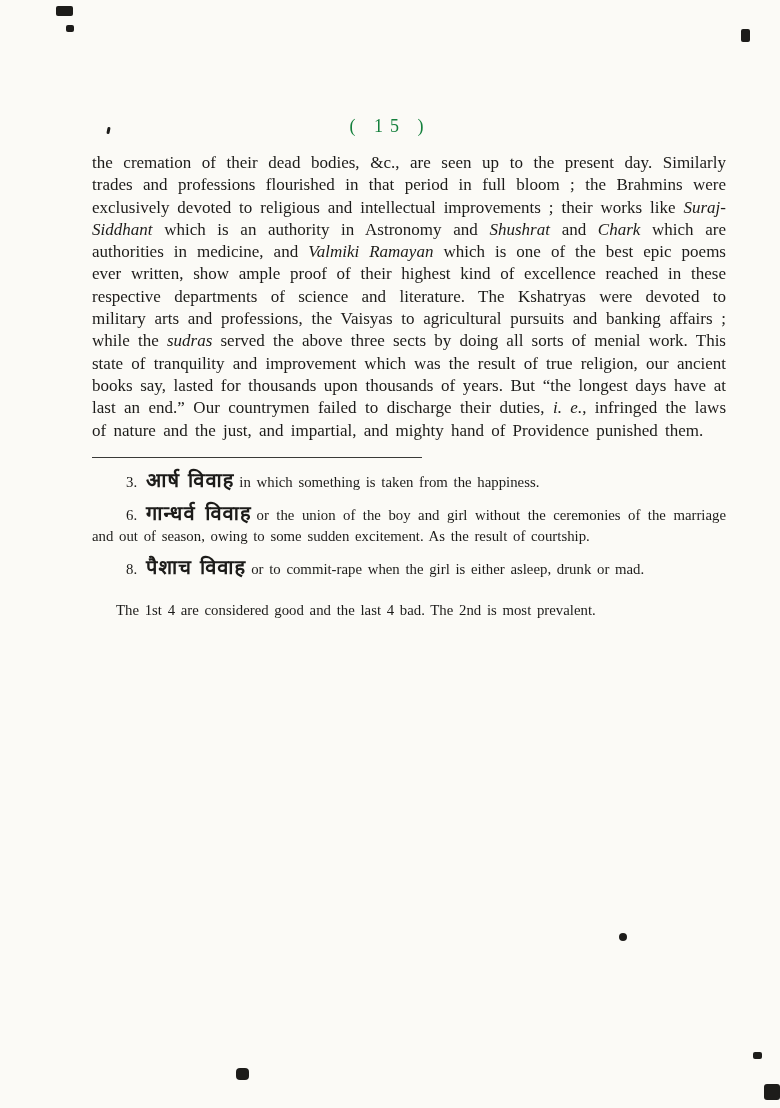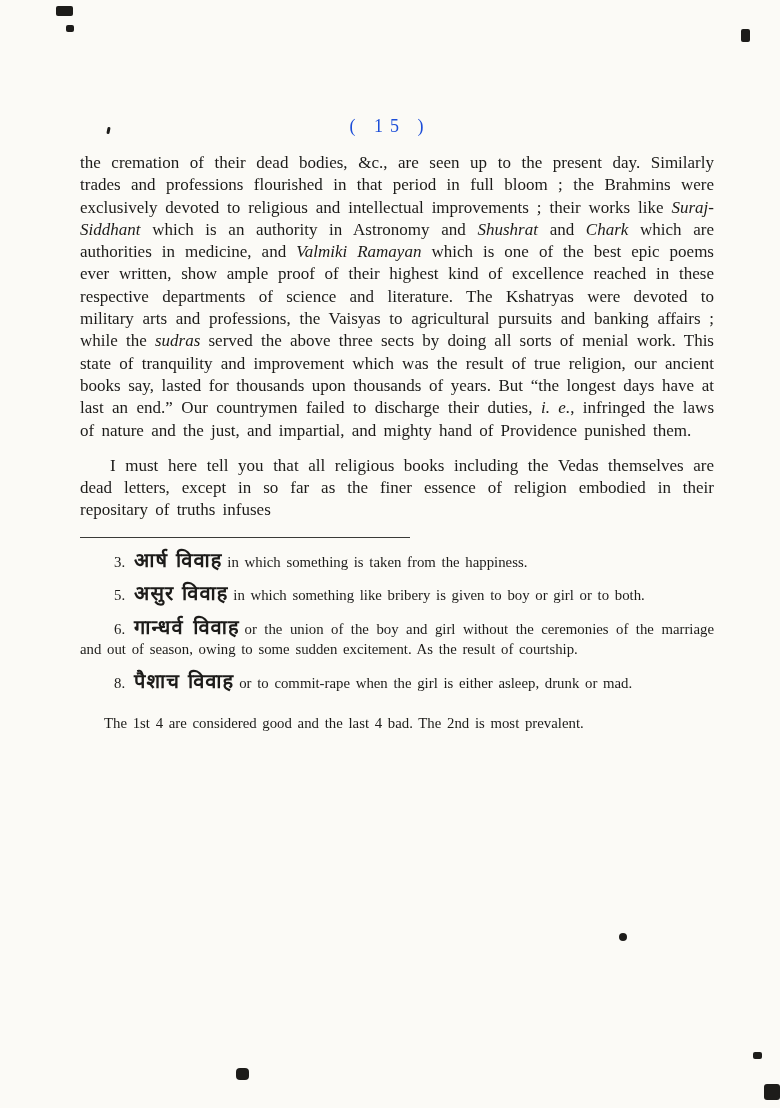--- a/index.html
+++ b/index.html
@@ -10,25 +10,25 @@
     font-family:"Liberation Serif","DejaVu Serif",serif;
     color:#1c1b19;
     overflow:hidden;
     box-sizing:border-box;
   }
   .page-number{
     position:absolute;top:116px;left:0;right:0;
     text-align:center;
     font-size:18px;
     letter-spacing:7px;
-    color:#1d4ed8;
+    color:#15803d;
   }
   .content{
     position:absolute;
-    top:152px;left:80px;
+    top:152px;left:92px;
     width:634px;
   }
   .body-para{
     margin:0;
     text-align:justify;
     font-size:17px;
     line-height:22.3px;
     word-spacing:3px;
   }
   .body-para.second{margin-top:13px;}
@@ -81,30 +81,28 @@
   <div class="artifact a6"></div>
   <div class="artifact a7"></div>
   <div class="artifact a8"></div>
 
   <div class="page-number">(  15  )</div>
 
   <div class="content">
 
     <p class="body-para"><span>the cremation of their dead bodies, &amp;c., are seen up to the present day.  Similarly trades and professions flourished in that period in full bloom ; the Brahmins were exclusively devoted to religious and intellectual improvements ; their works like </span><span class="it">Suraj-Siddhant</span><span> which is an authority in Astronomy and </span><span class="it">Shushrat</span><span> and </span><span class="it">Chark</span><span> which are authorities in medicine, and </span><span class="it">Valmiki Ramayan</span><span> which is one of the best epic poems ever written, show ample proof of their highest kind of excellence reached in these respective departments of science and literature.  The Kshatryas were devoted to military arts and professions, the Vaisyas to agricultural pursuits and banking affairs ; while the </span><span class="it">sudras</span><span> served the above three sects by doing all sorts of menial work.  This state of tranquility and improvement which was the result of true religion, our ancient books say, lasted for thousands upon thousands of years.  But “the longest days have at last an end.”  Our countrymen failed to discharge their duties, </span><span class="it">i. e.</span><span>, infringed the laws of nature and the just, and impartial, and mighty hand of Providence punished them.</span></p>
 
-    <p class="body-para second indent"><span>I must here tell you that all religious books including the Vedas themselves are dead letters, except in so far as the finer essence of religion embodied in their repositary of truths infuses</span></p>
 
     <div class="fn-rule"></div>
 
     <div class="footnotes">
 
       <p class="fn"><span class="fn-num">3.</span><span class="dev">आर्ष विवाह</span><span>in which something is taken from the happiness.</span></p>
 
 
-      <p class="fn"><span class="fn-num">5.</span><span class="dev">असुर विवाह</span><span>in which something like bribery is given to boy or girl or to both.</span></p>
 
       <p class="fn"><span class="fn-num">6.</span><span class="dev">गान्धर्व विवाह</span><span>or the union of the boy and girl without the ceremonies of the marriage and out of season, owing to some sudden excitement. As the result of courtship.</span></p>
 
 
       <p class="fn"><span class="fn-num">8.</span><span class="dev">पैशाच विवाह</span><span>or to commit-rape when the girl is either asleep, drunk or mad.</span></p>
 
       <p class="fn closing"><span>The 1st 4 are considered good and the last 4 bad.  The 2nd is most prevalent.</span></p>
 
     </div>
   </div>

